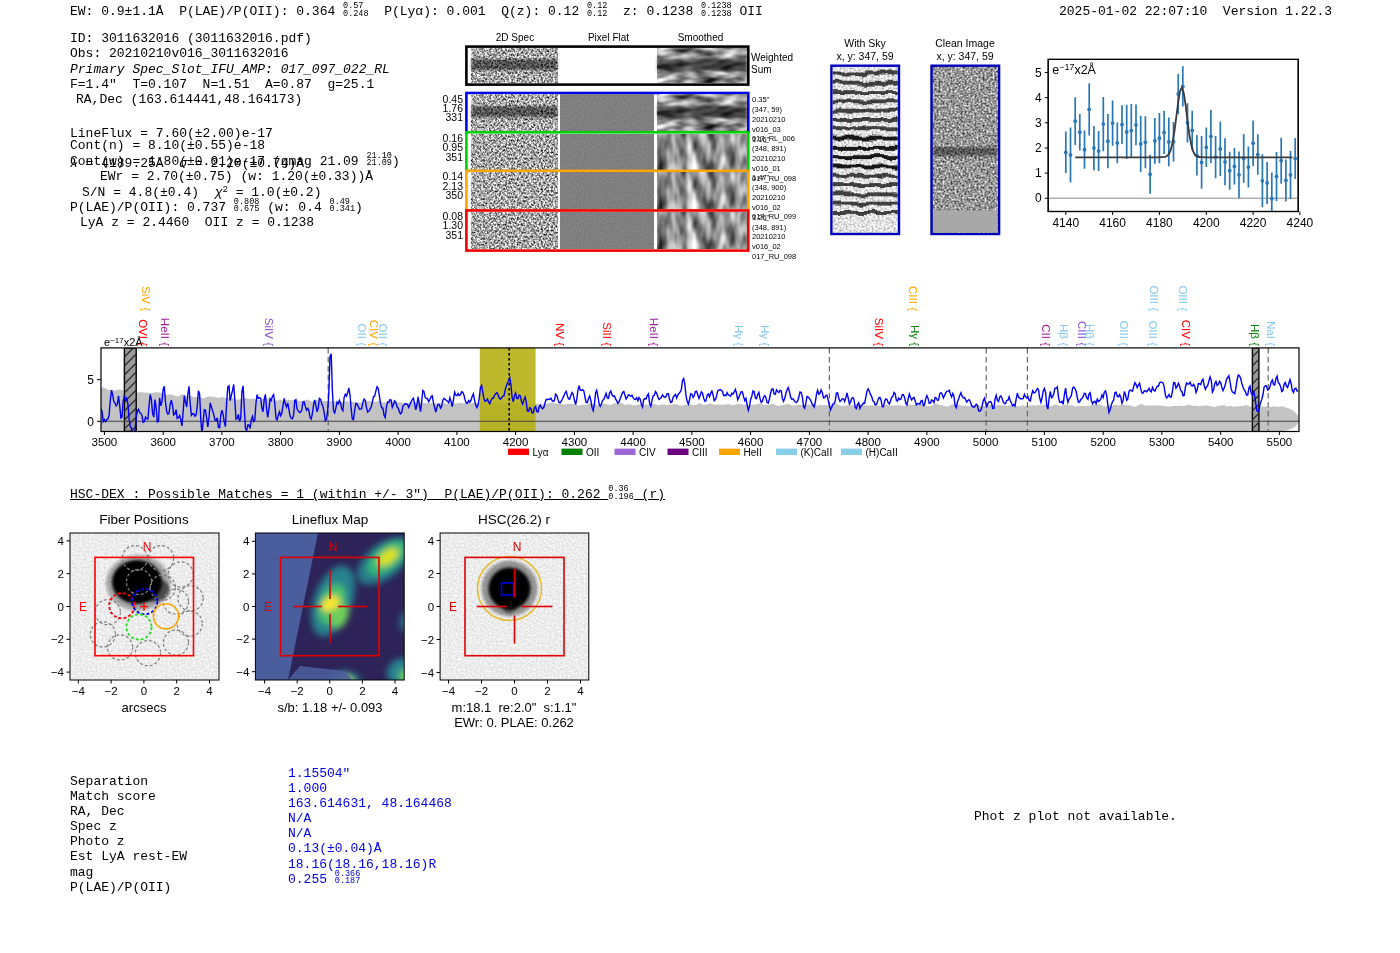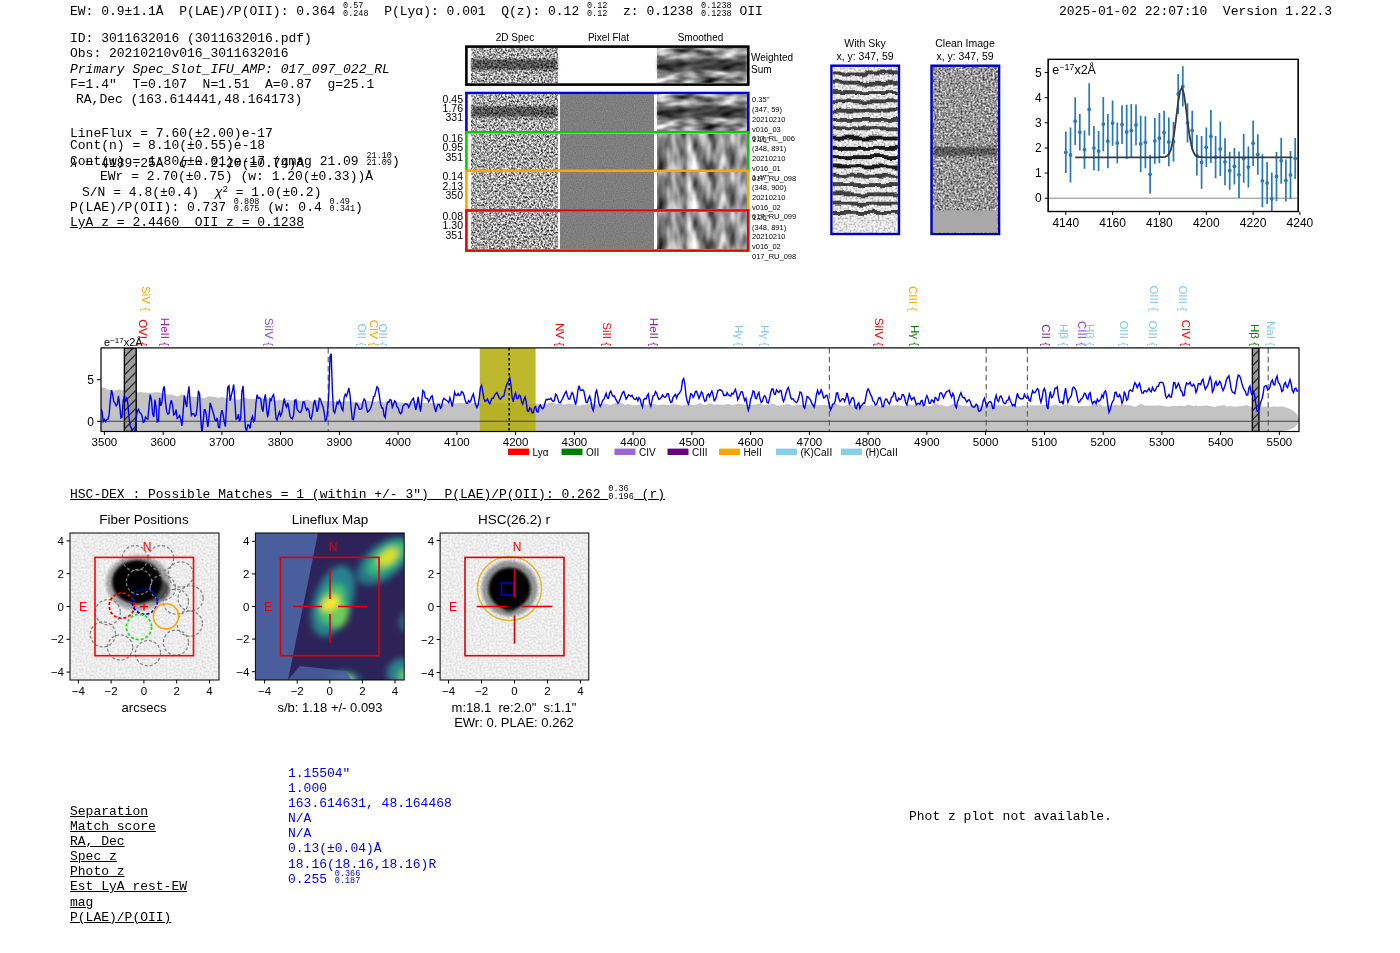--- a/index.html
+++ b/index.html
@@ -17,21 +17,21 @@
 <div class="abs mono" style="left:70px; top:61.7px;font-style:italic;">Primary Spec_Slot_IFU_AMP: 017_097_022_RL</div>
 <div class="abs mono" style="left:70px; top:77.0px;">F=1.4"  T=0.107  N=1.51  A=0.87  g=25.1</div>
 <div class="abs mono" style="left:70px; top:92.4px;margin-left:6px;">RA,Dec (163.614441,48.164173)</div>
 <div class="abs mono" style="left:70px; top:107.8px;margin-top:48px;"><i>λ</i> = 4189.25Å  <i>σ</i> = 2.20(±0.74)Å</div>
 <div class="abs mono" style="left:70px; top:126px;">LineFlux = 7.60(±2.00)e-17</div>
 <div class="abs mono" style="left:70px; top:138.4px;">Cont(n) = 8.10(±0.55)e-18</div>
 <div class="abs mono" style="left:70px; top:153.8px;">Cont(w) = 1.80(±0.01)e-17 (gmag 21.09 <span class="frac">21.10<br>21.09</span>)</div>
 <div class="abs mono" style="left:70px; top:169.2px;margin-left:30px;">EWr = 2.70(±0.75) (w: 1.20(±0.33))Å</div>
 <div class="abs mono" style="left:82px; top:184.5px;">S/N = 4.8(±0.4)  <i>χ</i><span style="position:relative; top:-4px; font-size:9px;">2</span> = 1.0(±0.2)</div>
 <div class="abs mono" style="left:70px; top:199.8px;">P(LAE)/P(OII): 0.737 <span class="frac">0.808<br>0.675</span> (w: 0.4 <span class="frac">0.49<br>0.341</span>)</div>
-<div class="abs mono" style="left:70px; top:215.2px;text-decoration:underline;">LyA z = 2.4460  OII z = 0.1238</div>
+<div class="abs mono" style="left:80px; top:215.2px;">LyA z = 2.4460  OII z = 0.1238</div>
 
 <svg class="page" width="1400" height="953" viewBox="0 0 1400 953">
 <defs>
 <filter id="nfine" x="0%" y="0%" width="100%" height="100%" color-interpolation-filters="sRGB">
         <feTurbulence type="fractalNoise" baseFrequency="0.5 0.5" numOctaves="2" seed="7"></feTurbulence>
         <feColorMatrix type="matrix" values="1 0 0 0 0  1 0 0 0 0  1 0 0 0 0  0 0 0 0 1"></feColorMatrix>
         <feComponentTransfer>
           <feFuncR type="linear" slope="1.75" intercept="-0.22"></feFuncR>
           <feFuncG type="linear" slope="1.75" intercept="-0.22"></feFuncG>
           <feFuncB type="linear" slope="1.75" intercept="-0.22"></feFuncB>
@@ -636,29 +636,29 @@
 <text x="580.5" y="695" text-anchor="middle" font-size="11.5" fill="#000" font-family="Liberation Sans, sans-serif">4</text>
 <line x1="436.6" y1="540.5" x2="440.1" y2="540.5" stroke="#000" stroke-width="1"></line>
 <text x="434.1" y="544.5" text-anchor="end" font-size="11.5" fill="#000" font-family="Liberation Sans, sans-serif">4</text>
 <text x="514" y="712" text-anchor="middle" font-size="13" fill="#000" font-family="Liberation Sans, sans-serif">m:18.1&nbsp;&nbsp;re:2.0"&nbsp;&nbsp;s:1.1"</text>
 <text x="514" y="727" text-anchor="middle" font-size="13" fill="#000" font-family="Liberation Sans, sans-serif">EWr: 0. PLAE: 0.262</text>
 </g>
 </svg>
 
 <div class="abs mono" style="left:70px; top:487px;text-decoration:underline;">HSC-DEX : Possible Matches = 1 (within +/- 3")  P(LAE)/P(OII): 0.262 <span class="frac">0.36<br>0.196</span> (r)</div>
 
-<div class="abs mono" style="left:70px; top:804px; line-height:15.1px;text-decoration:underline;">Separation
+<div class="abs mono" style="left:70px; top:774px; line-height:15.1px;">Separation
 Match score
 RA, Dec
 Spec z
 Photo z
 Est LyA rest-EW
 mag
 P(LAE)/P(OII)</div>
 <div class="abs mono blue" style="left:288px; top:766px; line-height:15.1px;">1.15504"
 1.000
 163.614631, 48.164468
 N/A
 N/A
 0.13(±0.04)Å
 18.16(18.16,18.16)R
 0.255 <span class="frac">0.366<br>0.187</span></div>
-<div class="abs mono" style="left:909px; top:809px;text-align:center;">Phot z plot not available.</div>
+<div class="abs mono" style="left:974px; top:809px;text-align:center;">Phot z plot not available.</div>
 
 </body></html>

